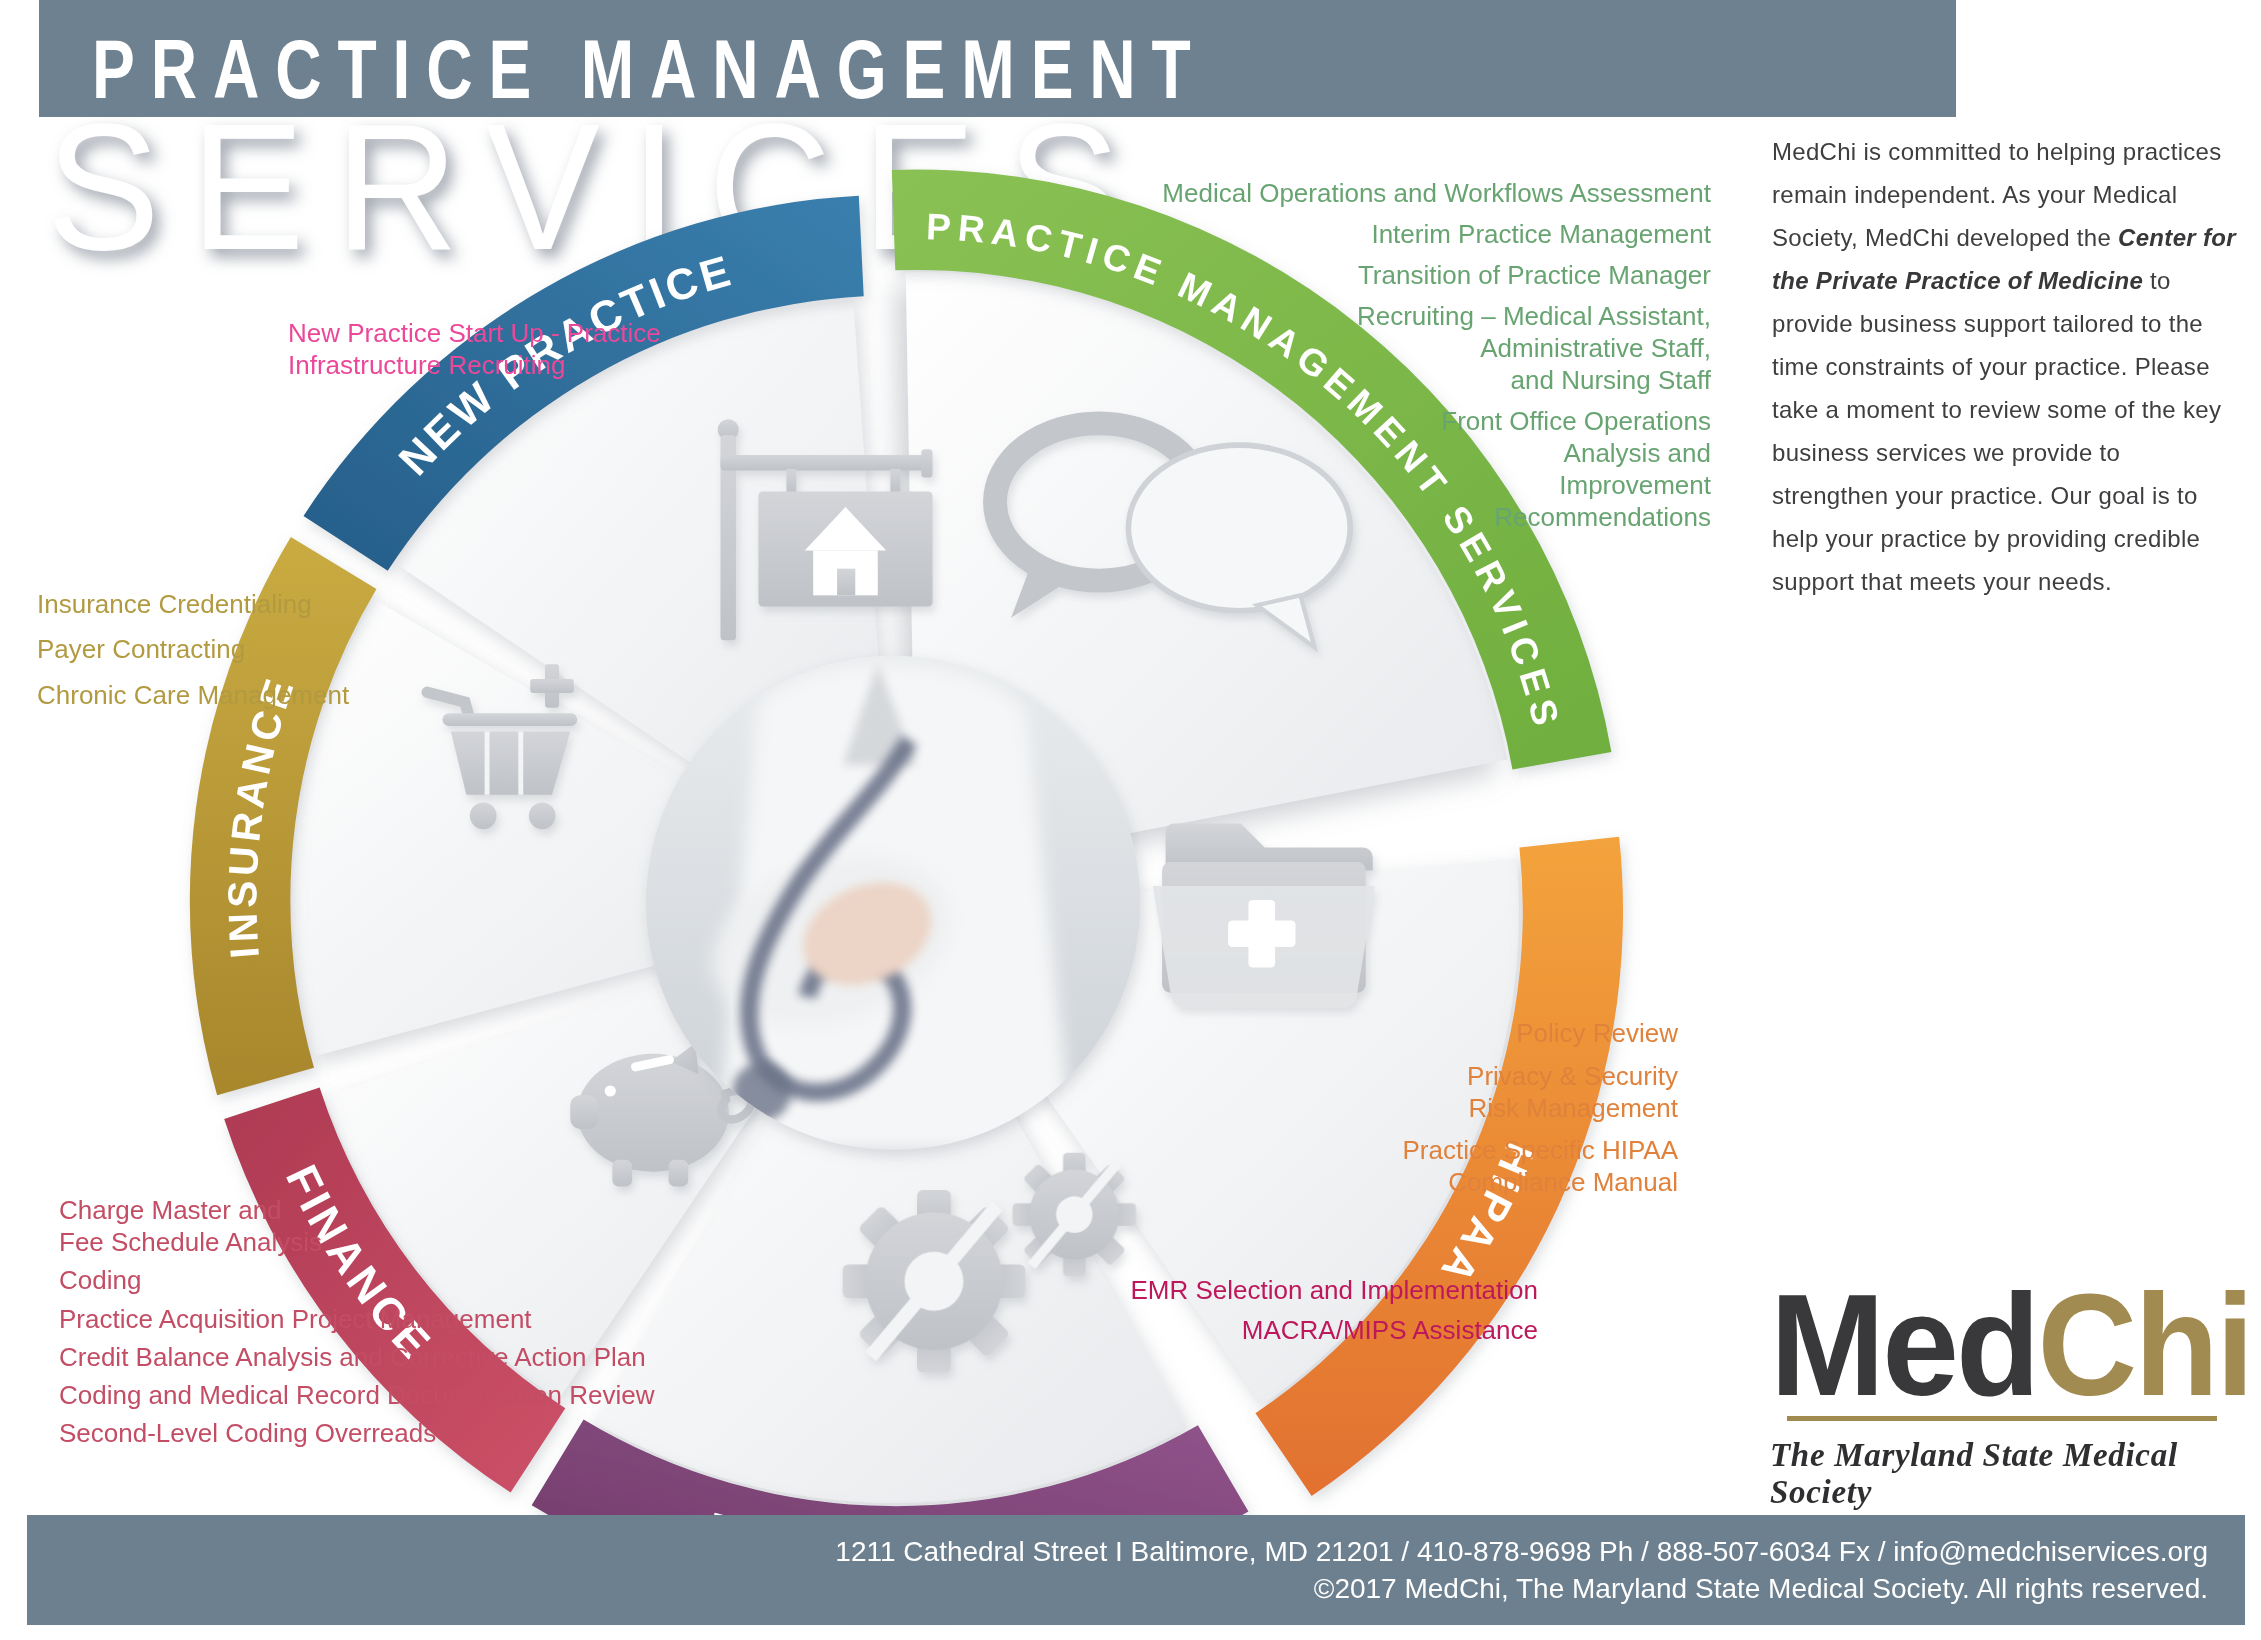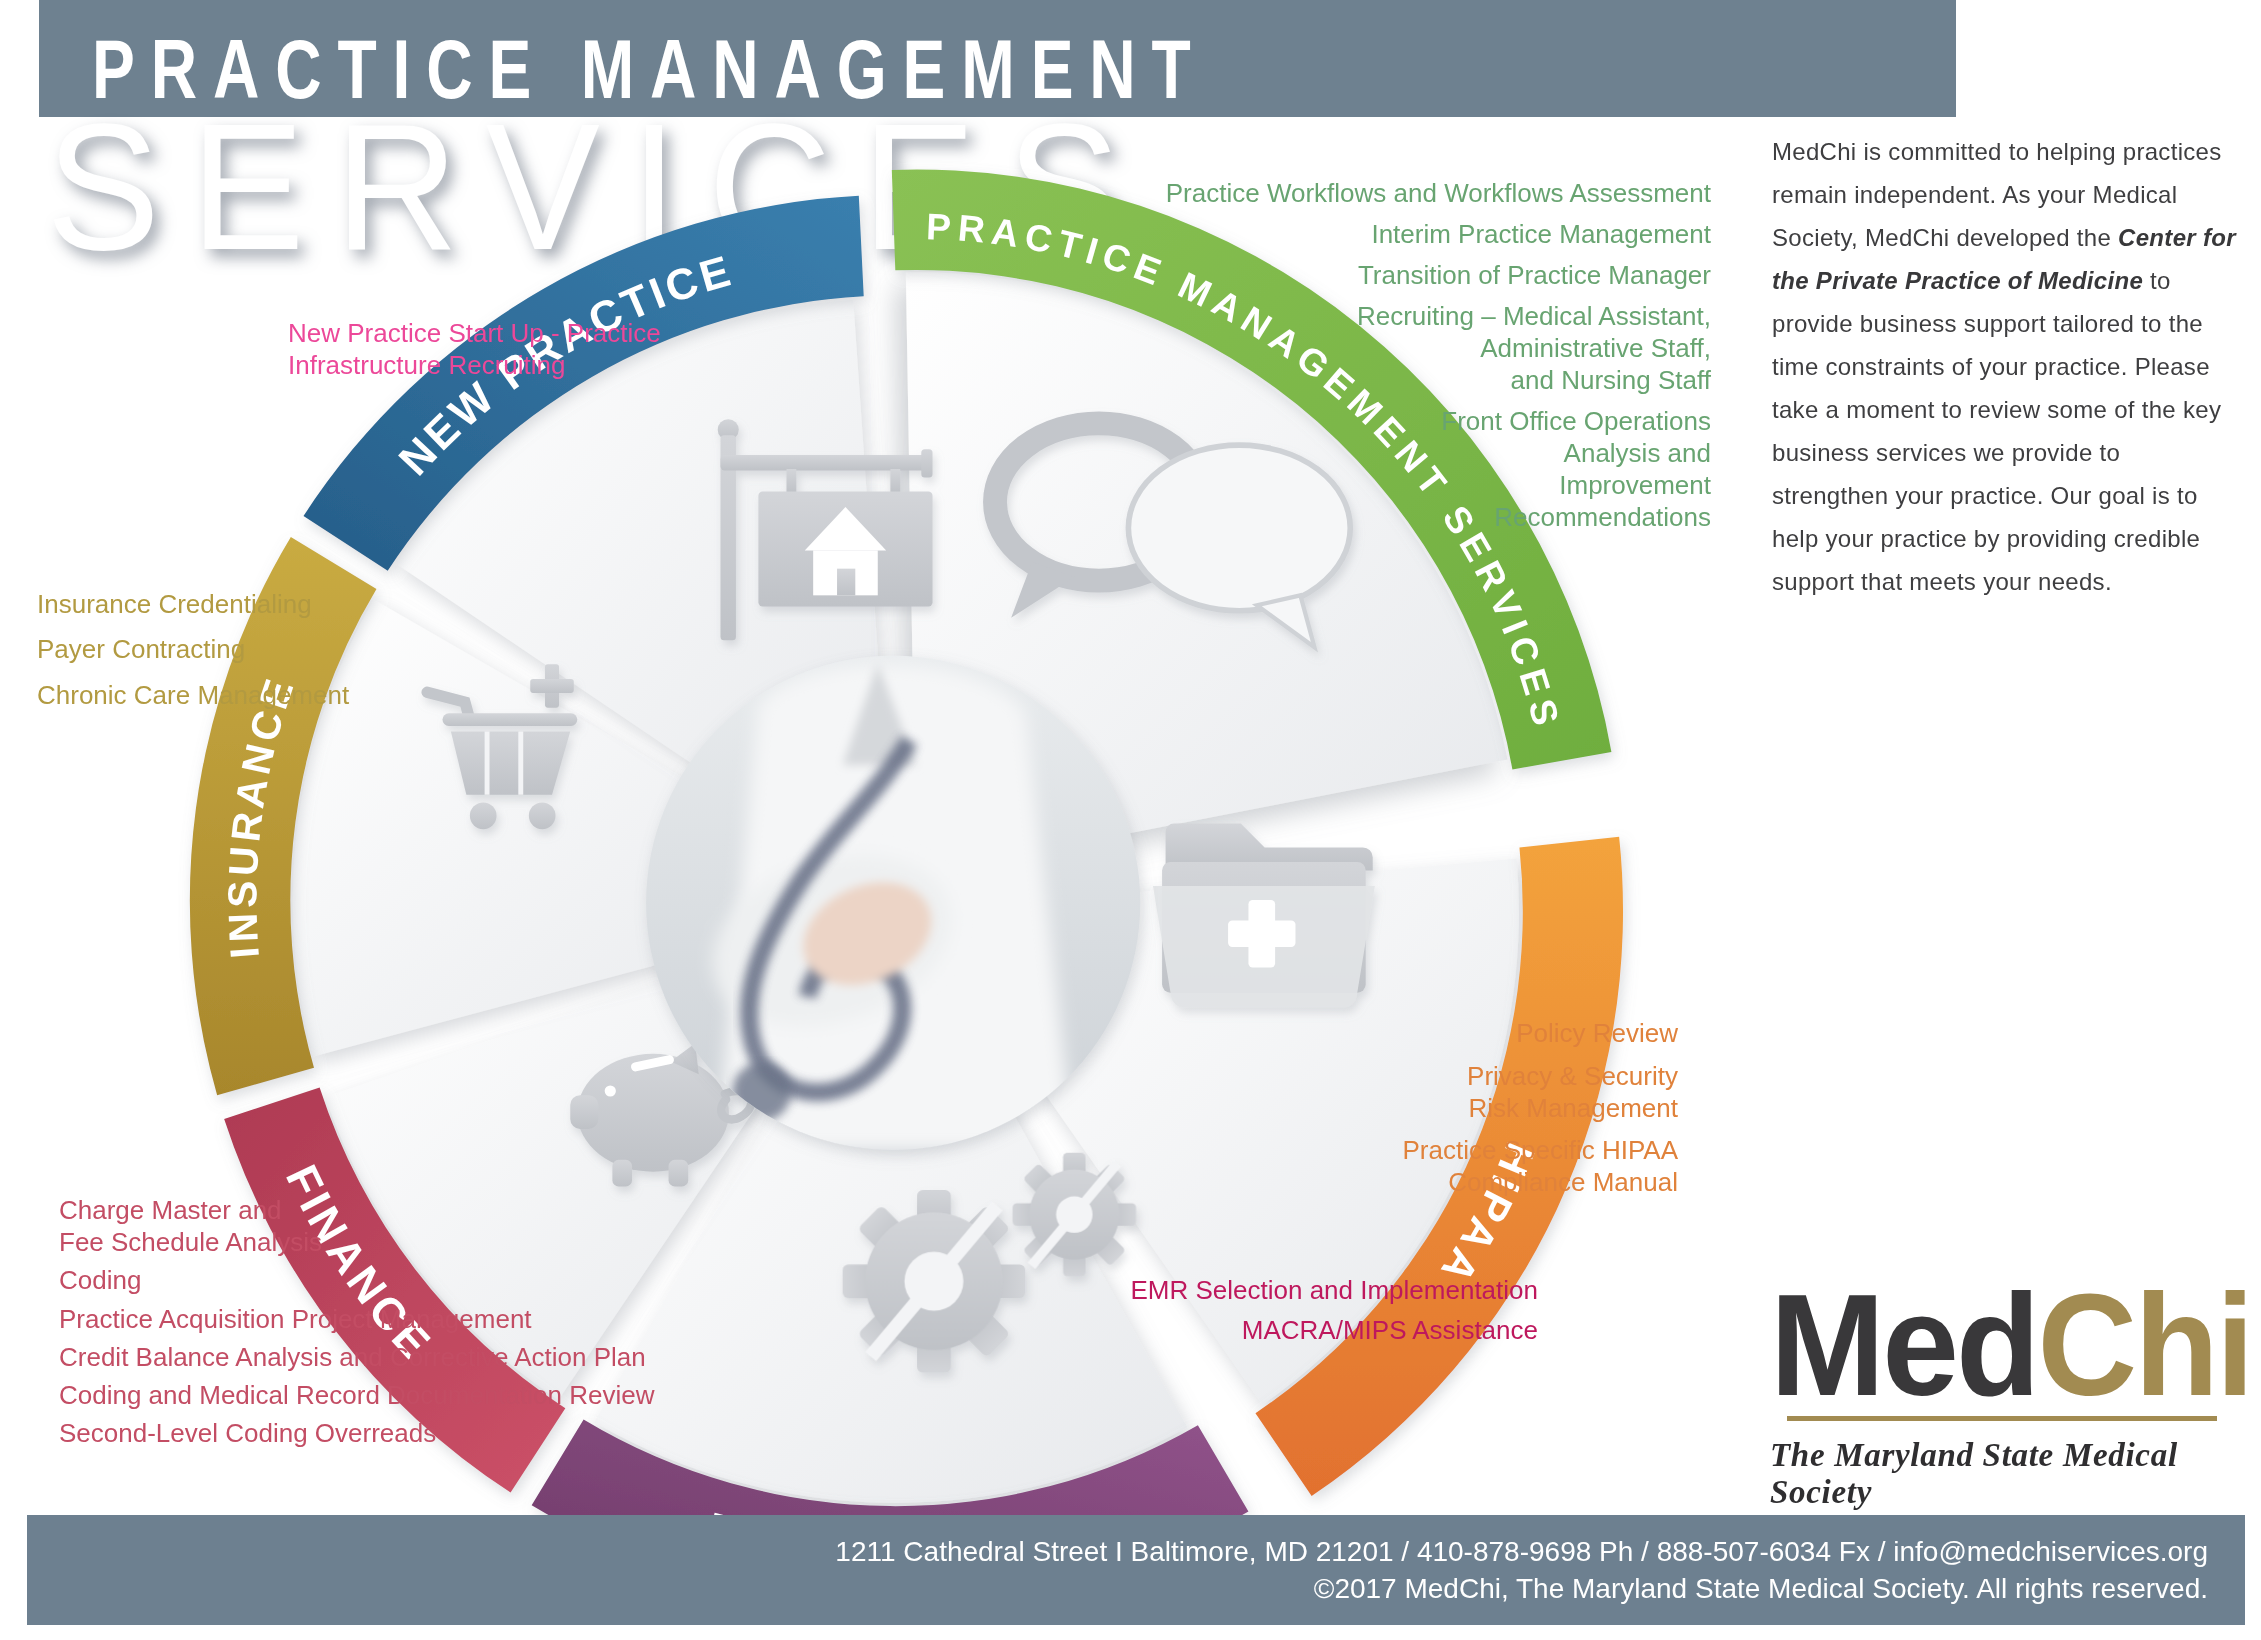--- a/index.html
+++ b/index.html
@@ -272,21 +272,21 @@
       </text>
     </g>
   </svg>
 
   <div class="list np-list">
     <div>New Practice Start Up - Practice</div>
     <div>Infrastructure Recruiting</div>
   </div>
 
   <div class="list pms-list l-right">
-    <div>Practice Workflows and Workflows Assessment</div>
+    <div>Medical Operations and Workflows Assessment</div>
     <div>Interim Practice Management</div>
     <div>Transition of Practice Manager</div>
     <div class="sub">Recruiting – Medical Assistant,</div>
     <div class="sub">Administrative Staff,</div>
     <div>and Nursing Staff</div>
     <div class="sub">Front Office Operations</div>
     <div class="sub">Analysis and</div>
     <div class="sub">Improvement</div>
     <div class="sub">Recommendations</div>
   </div>

